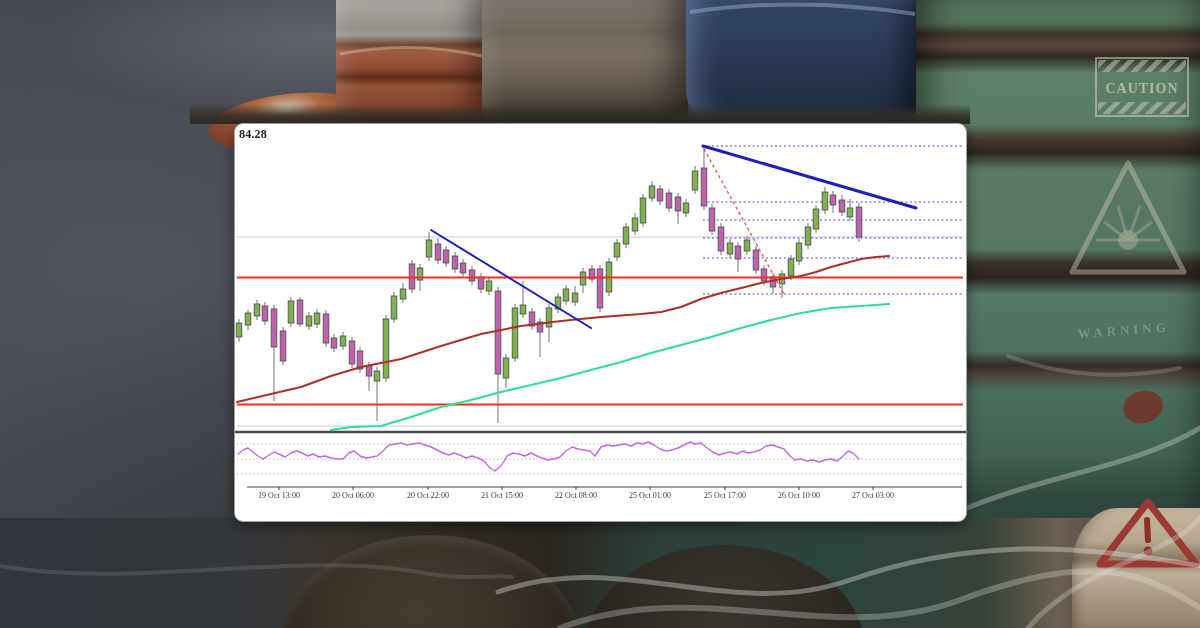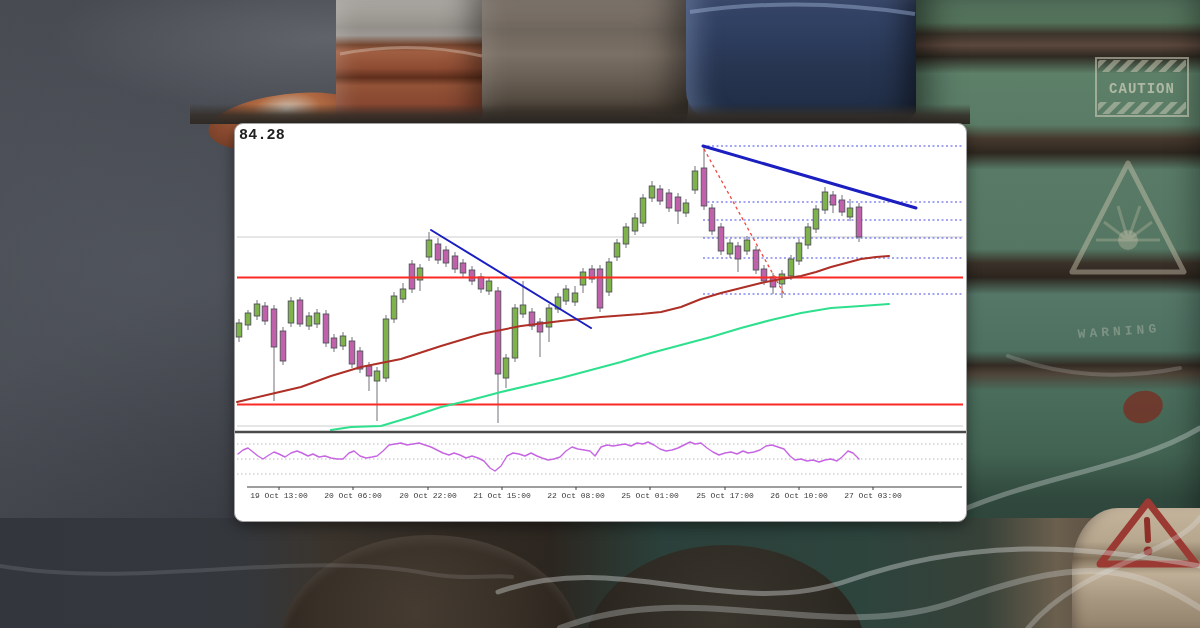--- a/index.html
+++ b/index.html
@@ -1,17 +1,17 @@
 <!DOCTYPE html>
 <html><head>
 <meta charset="utf-8">
 <style>
   html,body{margin:0;padding:0;}
   .stage{position:relative;width:1200px;height:628px;overflow:hidden;background:#3d4046;
-         font-family:Liberation Mono, monospace;}
+         font-family:Liberation Serif, serif;}
   .bg{position:absolute;inset:0;}
   .bg div{position:absolute;}
   .floor{inset:0;background:
     radial-gradient(420px 120px at 27% 6%, rgba(165,170,175,.28), transparent 65%),
     radial-gradient(700px 380px at 12% 42%, rgba(92,97,106,.45), transparent 70%),
     radial-gradient(900px 420px at 45% 85%, rgba(28,30,34,.5), transparent 70%),
     linear-gradient(112deg,#484b52 0%,#43464d 35%,#393c43 70%,#31343a 100%);}
   .rim-tl{left:208px;top:94px;width:160px;height:56px;border-radius:50%;
     background:radial-gradient(ellipse at 50% 28%,#cfc5b8 0%,#b06a42 30%,#8a4a30 62%,#5f331f 100%);
     transform:rotate(-7deg);}
@@ -41,21 +41,21 @@
     box-shadow:inset 0 6px 10px rgba(255,255,255,.08);}
   .btop2{left:585px;top:545px;width:280px;height:210px;border-radius:50%;
     background:radial-gradient(circle at 50% 35%, #3a332b 0%, #2f2922 50%, #241f19 80%);opacity:.9;}
   .bbeige{left:1072px;top:508px;width:128px;height:120px;border-radius:46px 0 0 0 / 60px 0 0 0;
     background:linear-gradient(180deg,#c6b59d 0%,#b7a68e 28%,#84735d 42%,#c0af97 55%,#a6957e 78%,#93826c 100%);
     box-shadow:inset 10px 0 14px -8px rgba(0,0,0,.35);}
   .decor{position:absolute;inset:0;pointer-events:none;}
   .card{position:absolute;left:234px;top:123px;width:733px;height:399px;background:#ffffff;
     border-radius:9px;border:1px solid #a0a0a0;box-sizing:border-box;
     box-shadow:0 4px 14px rgba(0,0,0,.45);overflow:hidden;}
-  .price{position:absolute;left:4px;top:3px;font-size:15px;font-weight:700;color:#222;letter-spacing:.2px;}
+  .price{position:absolute;left:4px;top:3px;font-size:12px;font-weight:700;color:#222;letter-spacing:.2px;}
   .axis-text{font-size:8px;fill:#3a3a3a;}
   .stencil{font-weight:700;}
 </style>
 </head>
 <body>
 
 <div class="stage">
   <div class="bg">
     <div class="floor"></div>
     <div class="rim-tl"></div>

